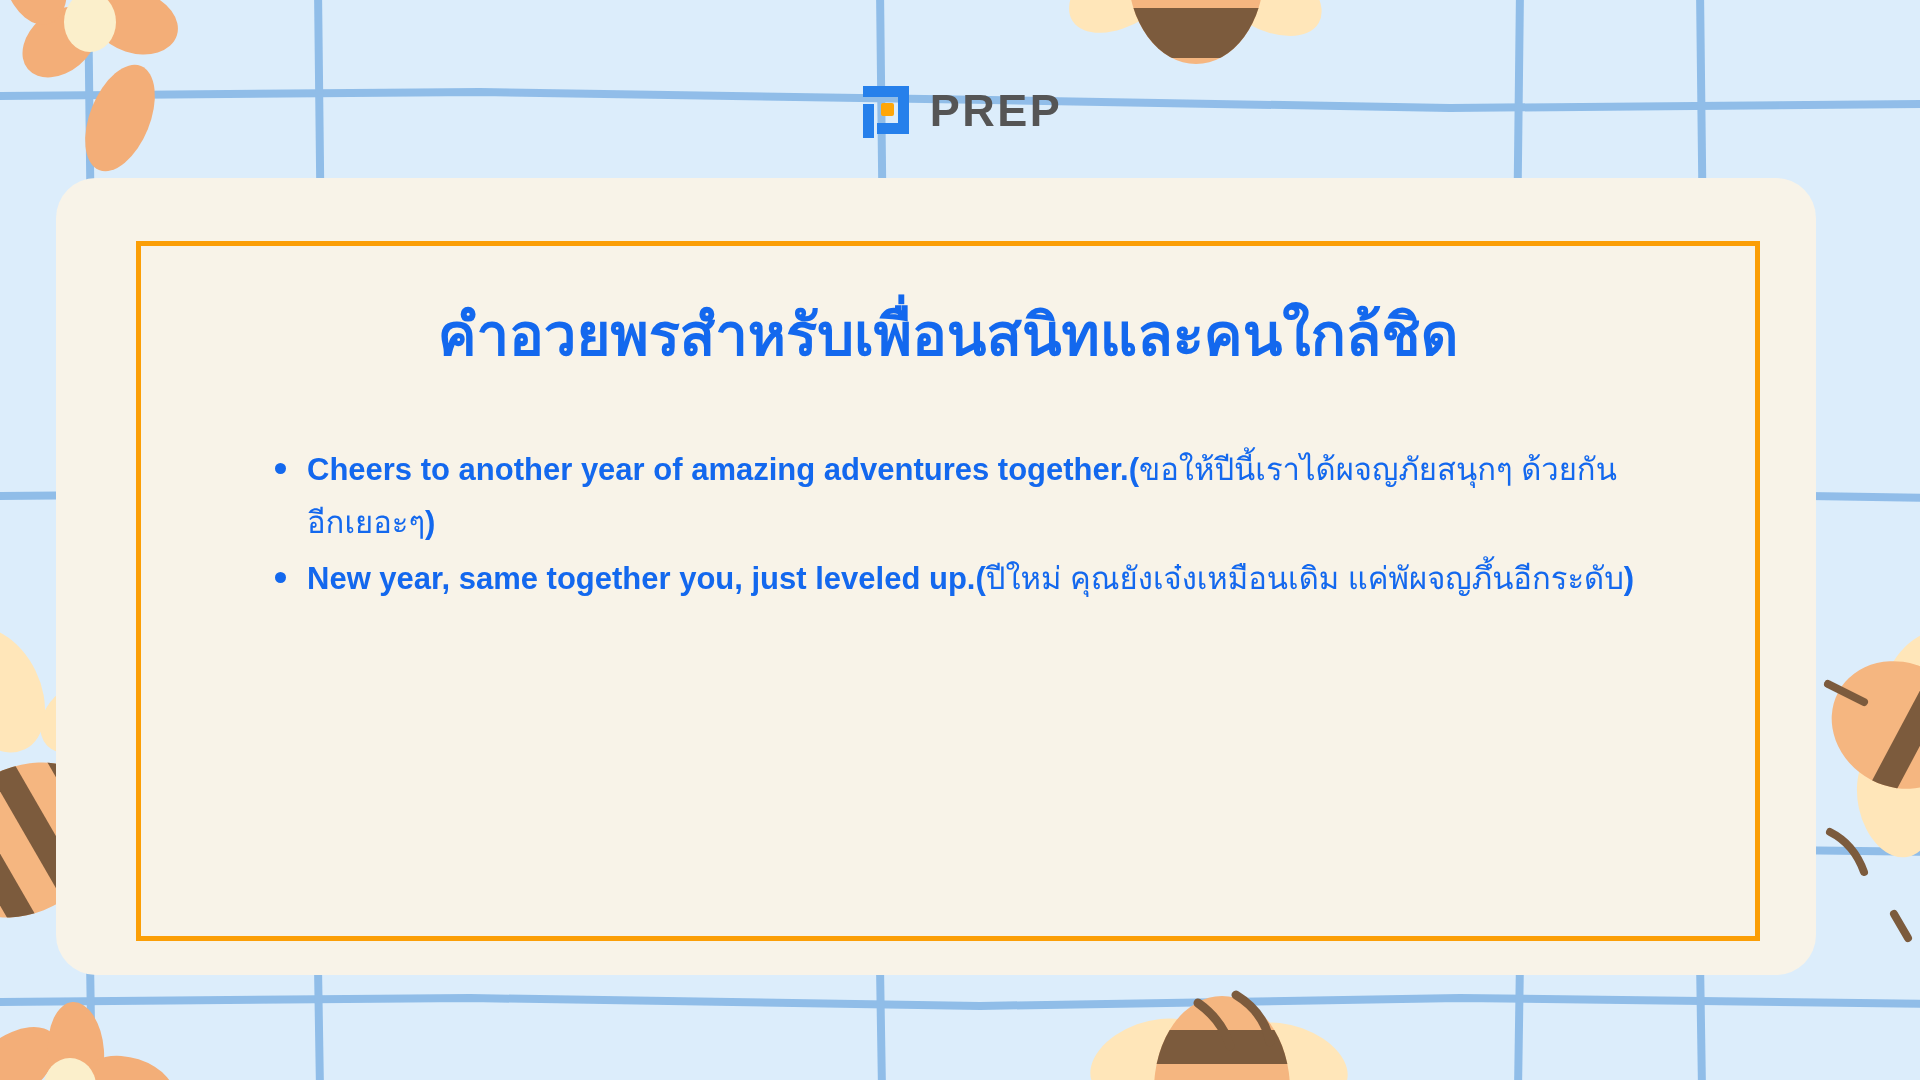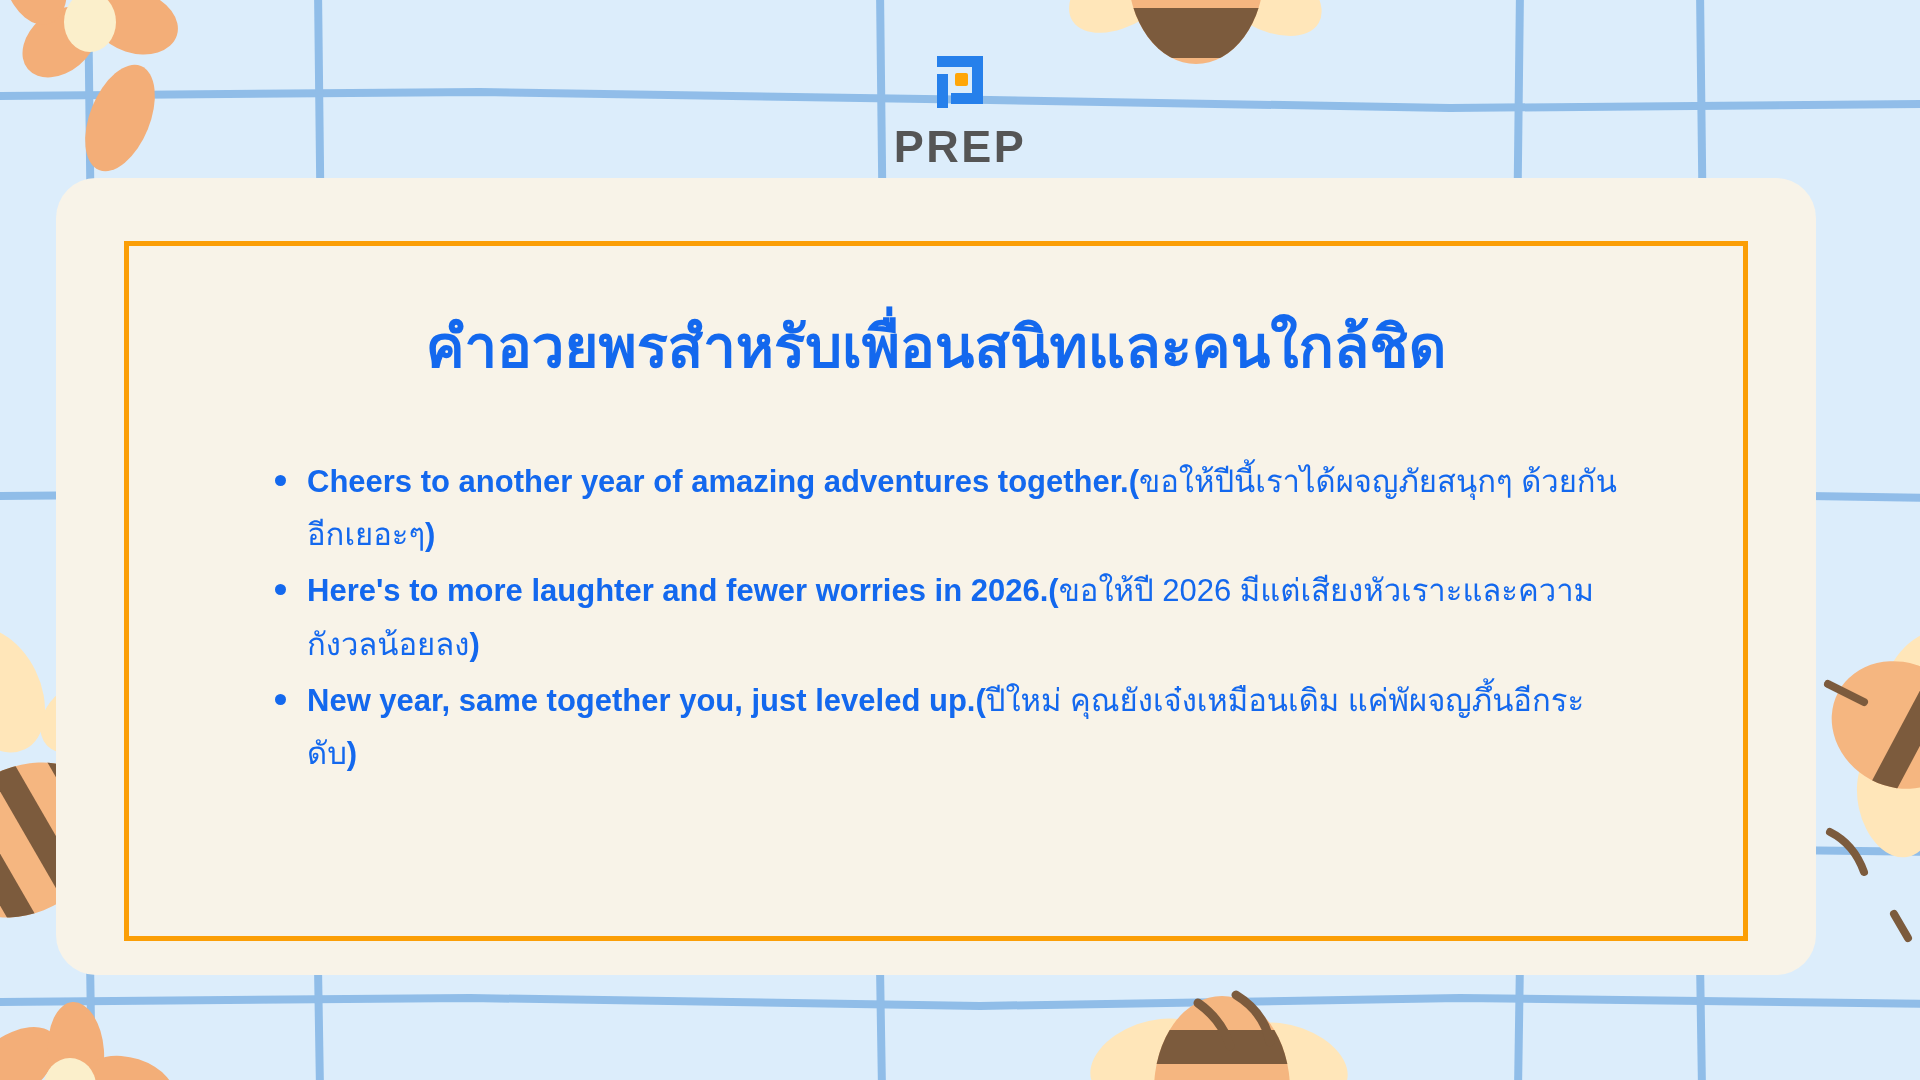--- a/index.html
+++ b/index.html
@@ -32,21 +32,20 @@
     position: absolute;
     left: 0;
     top: 78px;
     width: 1920px;
     height: 64px;
     display: flex;
     align-items: center;
     justify-content: center;
     gap: 16px;
     z-index: 5;
-    flex-direction: column;
   }
   #logo-mark {
     width: 56px;
     height: 56px;
     flex: 0 0 auto;
     display: block;
   }
   #logo-word {
     font-family: "Liberation Sans", sans-serif;
     font-size: 45px;
@@ -65,27 +64,27 @@
     width: 1760px;
     height: 797px;
     background: #F8F3E8;
     border-radius: 40px;
     z-index: 4;
     box-sizing: border-box;
   }
 
   #card-inner {
     position: absolute;
-    left: 68px;
+    left: 80px;
     top: 63px;
     width: 1624px;
     height: 700px;
     border: 5px solid #FB9E06;
     box-sizing: border-box;
-    padding: 12px;
+    padding: 0;
   }
 
   #page-title {
     text-align: center;
     color: #1368EE;
     font-family: "Liberation Sans", sans-serif;
     font-size: 58px;
     font-weight: 700;
     line-height: 1.15;
     margin: 0;
@@ -251,23 +250,20 @@
   <div id="card">
     <div id="card-inner">
 
       <h1 id="page-title">คำอวยพรสำหรับเพื่อนสนิทและคนใกล้ชิด</h1>
 
       <ul id="greeting-list">
         <li class="greeting-item">
           <span class="g-en">Cheers to another year of amazing adventures together.</span><span class="g-paren">(</span><span class="g-th">ขอให้ปีนี้เราได้ผจญภัยสนุกๆ ด้วยกันอีกเยอะๆ</span><span class="g-paren">)</span>
         </li>
         <li class="greeting-item">
-          <span class="g-en">Here's to more laughter and fewer worries in 2026.</span><span class="g-paren">(</span><span class="g-th">ขอให้ปี 2026 มีแต่เสียงหัวเราะและความกังวลน้อยลง</span><span class="g-paren">)</span>
-        </li>
-        <li class="greeting-item">
           <span class="g-en">New year, same together you, just leveled up.</span><span class="g-paren">(</span><span class="g-th">ปีใหม่ คุณยังเจ๋งเหมือนเดิม แค่พัผจญภึ้นอีกระดับ</span><span class="g-paren">)</span>
         </li>
       </ul>
 
     </div>
   </div>
 
 </div>
 
 </body></html>

